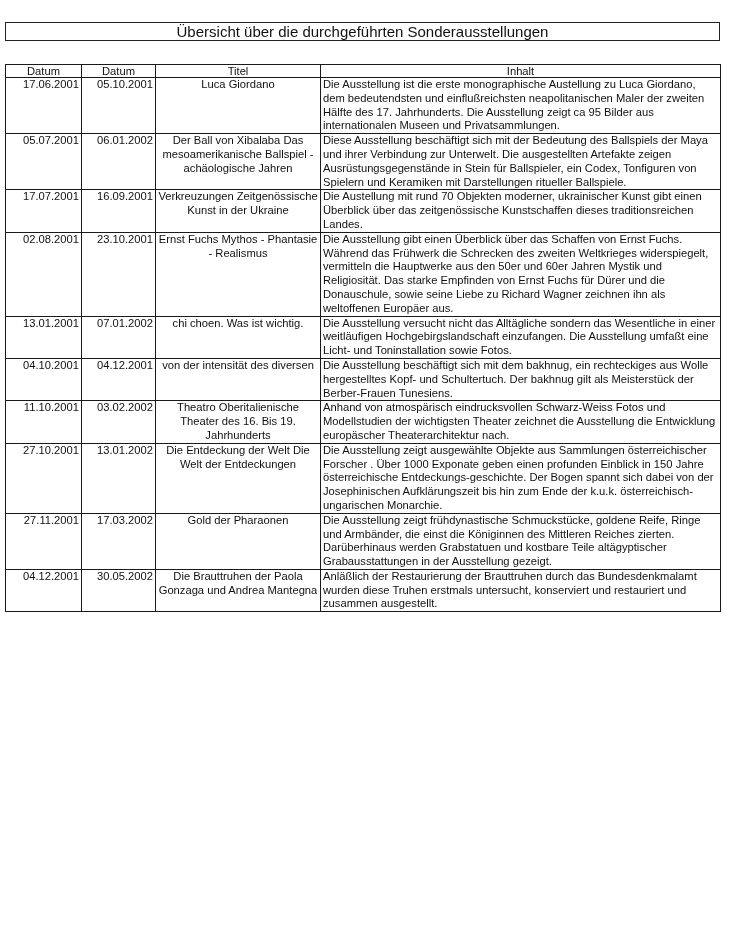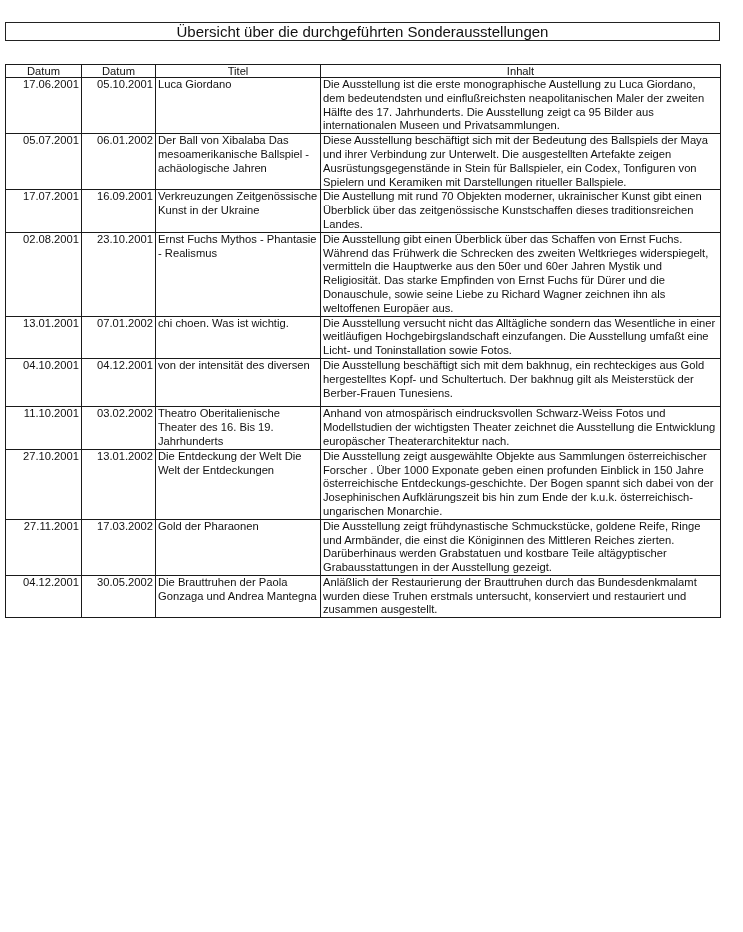--- a/index.html
+++ b/index.html
@@ -13,24 +13,24 @@
   table.ex {
     position: absolute; left: 5px; top: 64px;
     border-collapse: collapse; table-layout: fixed; width: 715px;
     font-size: 11.2px; line-height: 13.8px;
   }
   table.ex th, table.ex td {
     border: 1.3px solid #1a1a1a; padding: 0 2px; vertical-align: top;
   }
   table.ex th { font-weight: normal; text-align: center; line-height: 12px; }
   td.d { text-align: right; white-space: nowrap; padding-right: 1px; }
-  td.t { text-align: left; }
+  td.t { text-align: center; }
   td.c { text-align: left; margin-top: 40px; }
   col.c1 { width: 76px; } col.c2 { width: 74px; } col.c3 { width: 165px; } col.c4 { width: 400px; }
-  tr.r-pad td { padding-bottom: 6px; }
+  tr.r-pad td { padding-bottom: 0; }
 </style>
 </head>
 <body>
 
 <div class="title-box">Übersicht über die durchgeführten Sonderausstellungen</div>
 
 <table class="ex">
   <colgroup>
       <col class="c1">
       <col class="c2">
@@ -73,21 +73,21 @@
       <tr>
         <td class="d">13.01.2001</td>
         <td class="d">07.01.2002</td>
         <td class="t">chi choen. Was ist wichtig.</td>
         <td class="c">Die Ausstellung versucht nicht das Alltägliche sondern das Wesentliche in einer weitläufigen Hochgebirgslandschaft einzufangen. Die Ausstellung umfaßt eine Licht- und Toninstallation sowie Fotos.</td>
       </tr>
       <tr class="r-pad">
         <td class="d">04.10.2001</td>
         <td class="d">04.12.2001</td>
         <td class="t">von der intensität des diversen</td>
-        <td class="c">Die Ausstellung beschäftigt sich mit dem bakhnug, ein rechteckiges aus Gold hergestelltes Kopf- und Schultertuch. Der bakhnug gilt als Meisterstück der Berber-Frauen Tunesiens.</td>
+        <td class="c">Die Ausstellung beschäftigt sich mit dem bakhnug, ein rechteckiges aus Wolle hergestelltes Kopf- und Schultertuch. Der bakhnug gilt als Meisterstück der Berber-Frauen Tunesiens.</td>
       </tr>
       <tr>
         <td class="d">11.10.2001</td>
         <td class="d">03.02.2002</td>
         <td class="t">Theatro Oberitalienische Theater des 16. Bis 19. Jahrhunderts</td>
         <td class="c">Anhand von atmospärisch eindrucksvollen Schwarz-Weiss Fotos und Modellstudien der wichtigsten Theater zeichnet die Ausstellung die Entwicklung europäscher Theaterarchitektur nach.</td>
       </tr>
       <tr>
         <td class="d">27.10.2001</td>
         <td class="d">13.01.2002</td>

